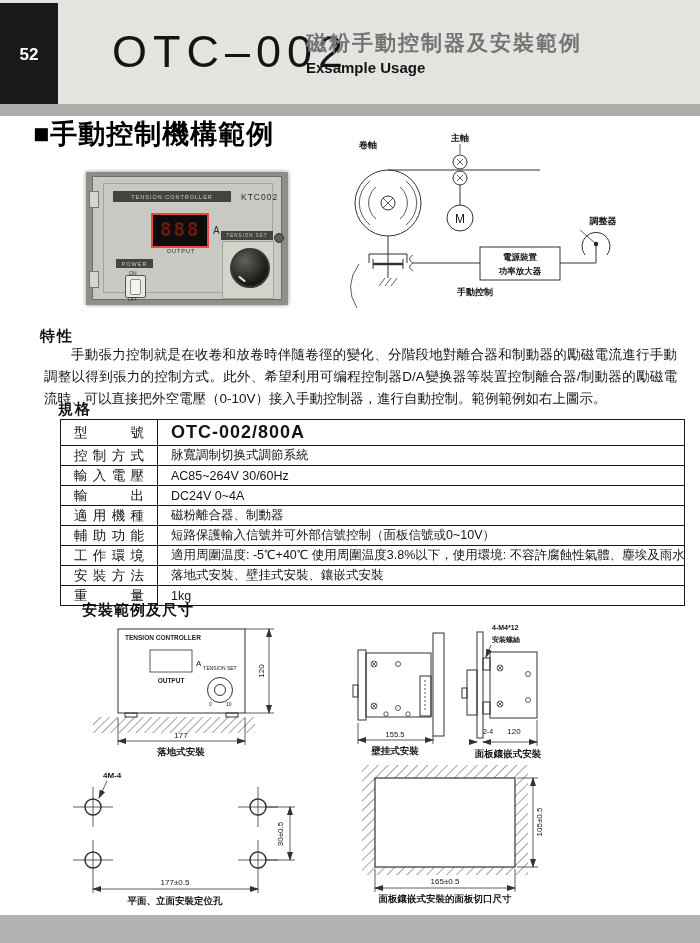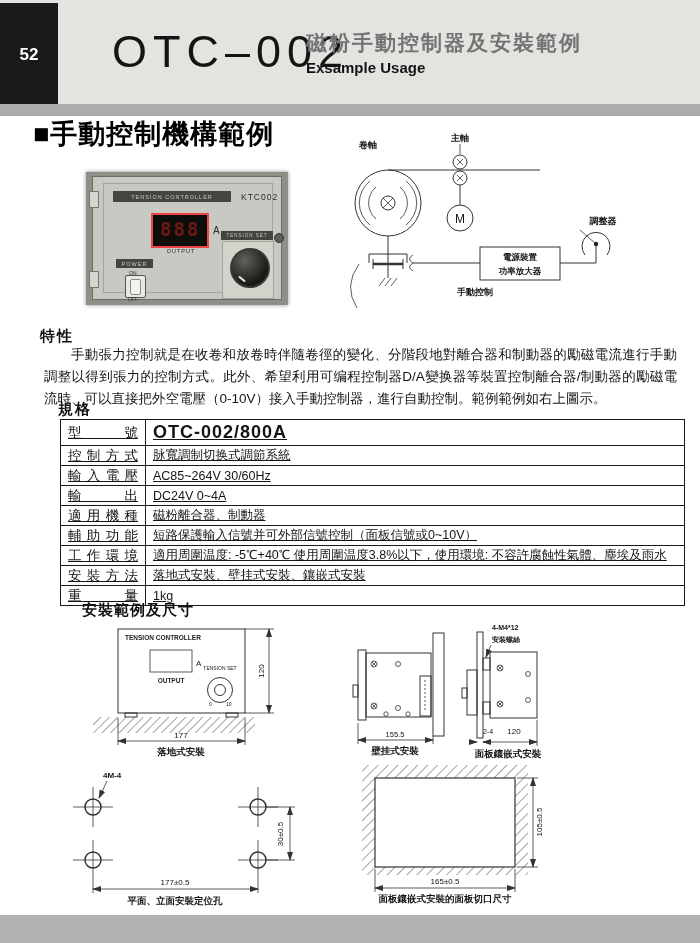--- a/index.html
+++ b/index.html
@@ -18,22 +18,22 @@
   .footer-bar{position:absolute;left:0;top:915px;width:700px;height:28px;background:#b2b2b0;}
   
   .section-title{position:absolute;left:33px;top:116px;font-size:27px;font-weight:bold;letter-spacing:1px;color:#000;}
   .h-feat{position:absolute;left:40px;top:327px;font-size:15px;font-weight:bold;letter-spacing:2px;}
   .h-spec{position:absolute;left:58px;top:400px;font-size:15px;font-weight:bold;letter-spacing:2px;}
   .h-install{position:absolute;left:54px;top:601px;font-size:15px;font-weight:bold;letter-spacing:1px;margin-left:28px;}
   .feat-body{position:absolute;left:44px;top:344px;width:633px;font-size:13.5px;line-height:22px;
         text-align:justify;text-indent:2em;color:#141414;}
   
   .spec-table{position:absolute;left:60px;top:419px;width:625px;border-collapse:collapse;table-layout:fixed;}
-  .spec-table td{border:1px solid #1a1a1a;padding:0 7px;font-size:12.5px;height:19px;
-        white-space:nowrap;overflow:hidden;color:#141414;text-decoration:underline;}
+  .spec-table td{border:1px solid #1a1a1a;padding:0 13px;font-size:12.5px;height:19px;
+        white-space:nowrap;overflow:hidden;color:#141414;}
   .spec-table td.lbl{width:70px;font-size:13.5px;text-align:justify;text-align-last:justify;}
   .spec-table tr.model-row td{height:25px;}
   .spec-table tr.model-row td.val{font-size:18px;font-weight:bold;letter-spacing:1px;}
   
   .photo{position:absolute;left:86px;top:172px;width:202px;height:133px;background:#8f8f8a;
         box-shadow:0 0 4px rgba(0,0,0,.45);}
   .device{position:absolute;left:6px;top:4px;width:188px;height:122px;background:#c9c9c3;
         border:1px solid #6d6d66;}
   .device .inner-line{position:absolute;left:10px;top:6px;right:8px;bottom:6px;border:1px solid #a3a39c;}
   .hinge{position:absolute;left:-4px;width:8px;height:15px;background:#d6d6d0;border:1px solid #77776f;}

